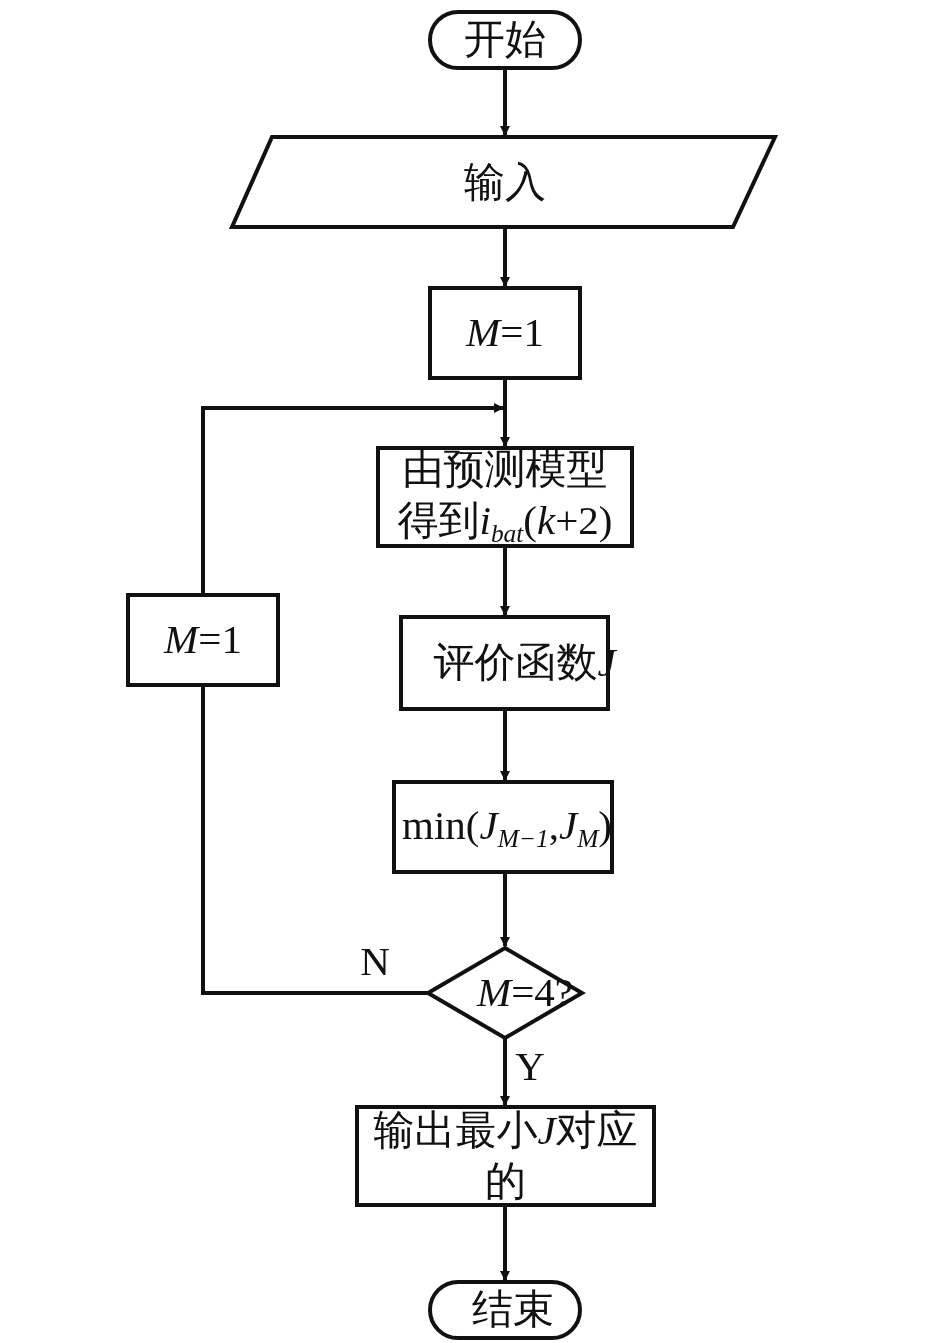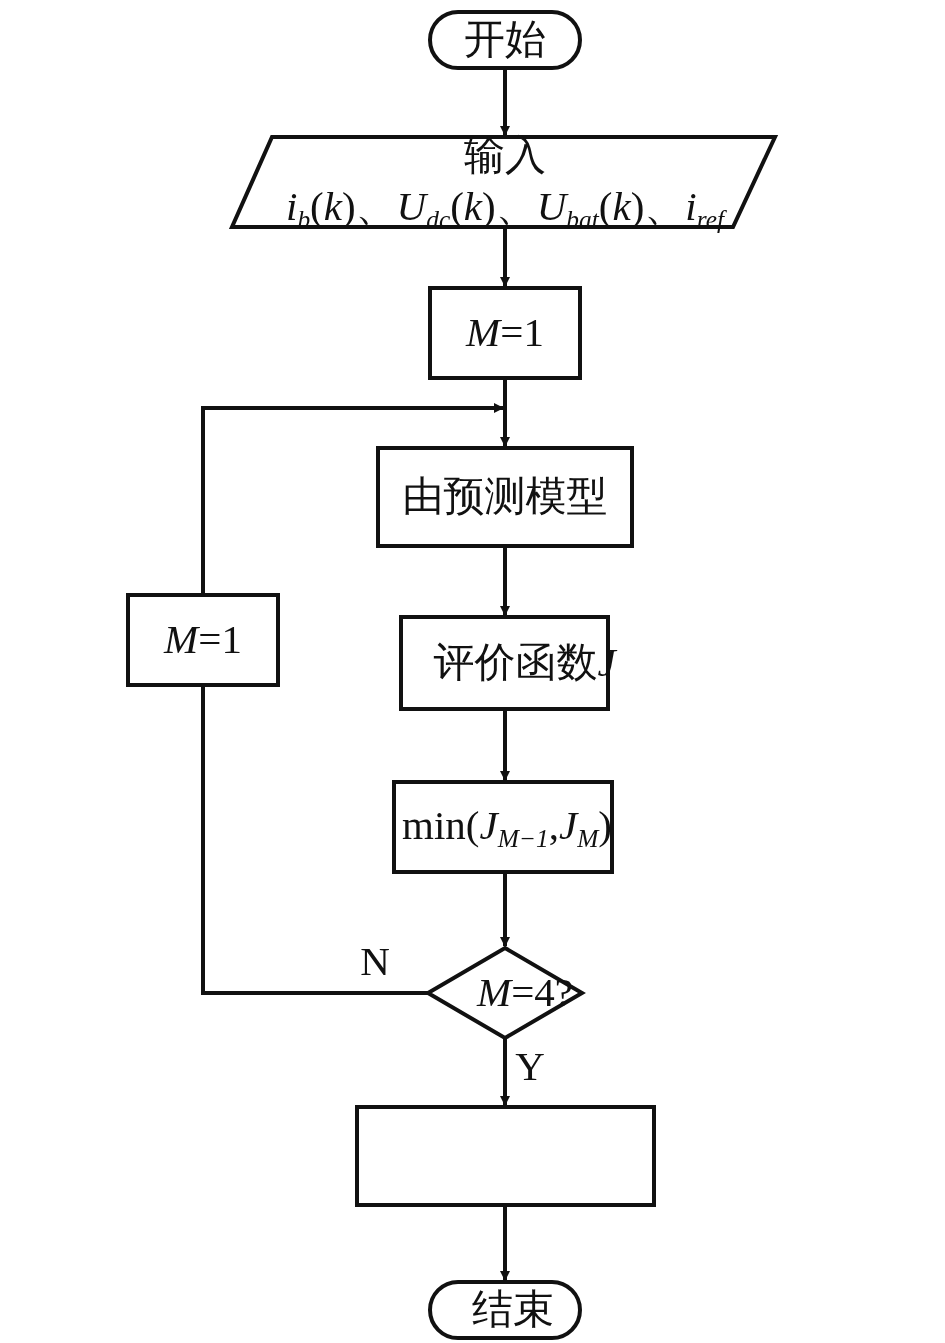--- a/index.html
+++ b/index.html
@@ -46,46 +46,47 @@
   </g>
   <g stroke="#111" stroke-width="4" fill="none">
     <polyline points="428,993 203,993 203,685"></polyline>
   </g>
 </svg>
 
 <div class="lbl" style="left:430px;top:12px;width:150px;height:56px;">开始</div>
 
 <div class="lbl" style="left:240px;top:140px;width:530px;height:86px;">
   <div>输入</div>
-  <div><span class="it">i</span><sub>b</sub>(<span class="it">k</span>)、<span class="it">U</span><sub>dc</sub>(<span class="it">k</span>)、<span class="it">U</span><sub>bat</sub>(<span class="it">k</span>)、<span class="it">i</span><sub>ref</sub></div>
 </div>
 
 <div class="lbl" style="left:430px;top:288px;width:150px;height:90px;">
     <div><span class="it">M</span>=1</div>
   </div>
 
 <div class="lbl" style="left:378px;top:448px;width:254px;height:98px;">
   <div>由预测模型</div>
+  <div><span>得到</span><span class="it">i</span><sub>bat</sub>(<span class="it">k</span>+2)</div>
 </div>
 
 <div class="lbl" style="left:421px;top:617px;width:207px;height:92px;">
   <div><span>评价函数</span><span class="it">J</span></div>
 </div>
 
 <div class="lbl" style="left:394px;top:782px;width:218px;height:90px;align-items:flex-end;">
   <div>min(<span class="it">J</span><sub>M−1</sub>,<span class="it">J</span><sub>M</sub>)</div>
 </div>
 
 <div class="lbl" style="left:448px;top:963px;width:154px;height:60px;">
     <div><span class="it">M</span>=4?</div>
   </div>
 
 <div class="lbl" style="left:128px;top:595px;width:150px;height:90px;">
     <div><span class="it">M</span>=1</div>
   </div>
 
 <div class="lbl" style="left:357px;top:1107px;width:297px;height:98px;">
+  <div>输出最小<span class="it">J</span>对应的</div>
 </div>
 
 <div class="lbl" style="left:430px;top:1282px;width:166px;height:56px;">结束</div>
 
 <div class="lbl" style="left:350px;top:940px;width:50px;height:44px;">N</div>
 <div class="lbl" style="left:508px;top:1045px;width:44px;height:44px;">Y</div>
 
 </body></html>

